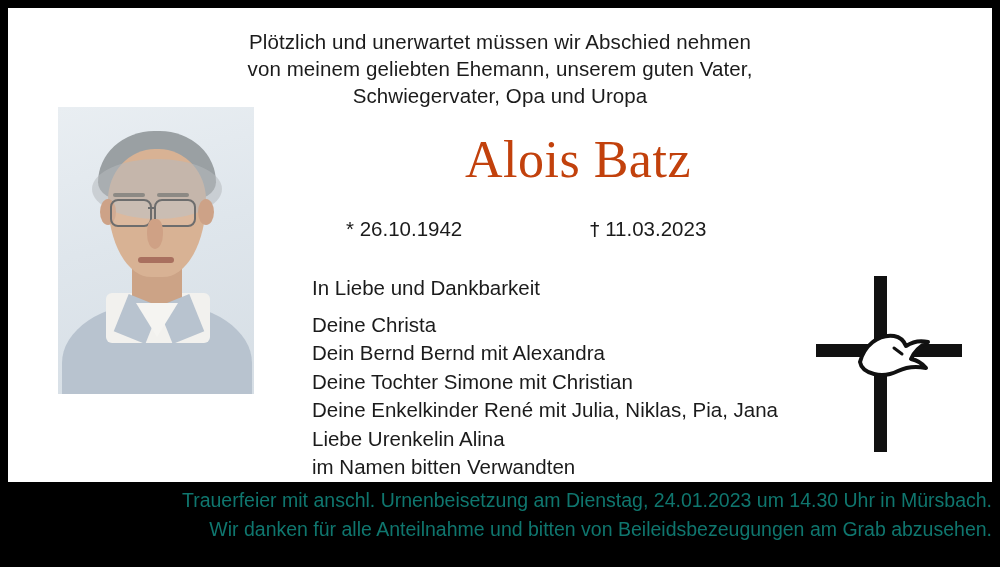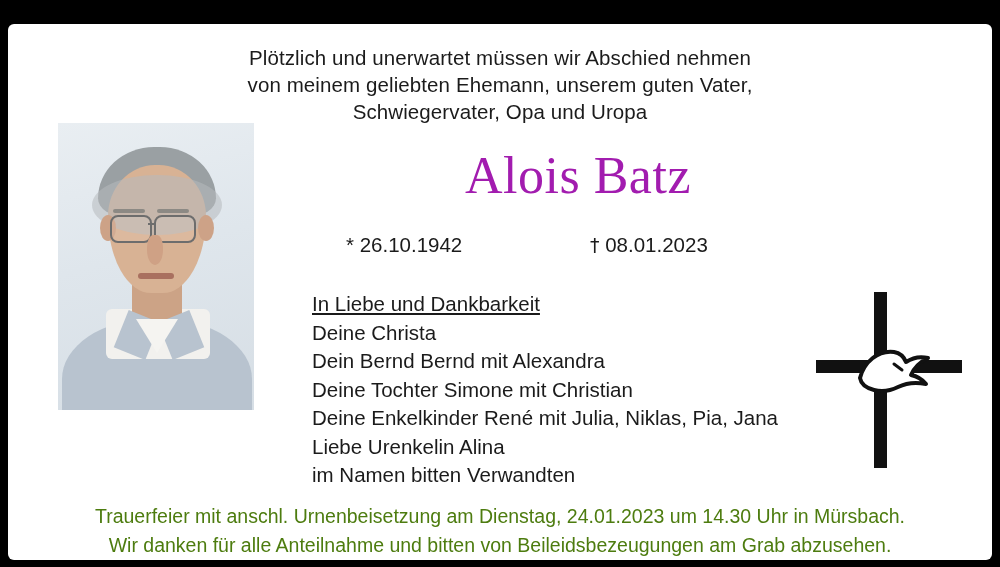--- a/index.html
+++ b/index.html
@@ -9,26 +9,25 @@
   }
   body {
     width: 1000px;
     height: 567px;
     font-family: "Liberation Sans", sans-serif;
     overflow: hidden;
   }
   .obituary {
     position: absolute;
     left: 8px;
-    top: 24px;
+    top: 8px;
     width: 984px;
-    height: 536px;
+    height: 474px;
     background: #ffffff;
     box-sizing: border-box;
-    border-radius: 6px;
   }
   
   .intro {
     position: absolute;
     left: 0;
     top: 20px;
     width: 984px;
     text-align: center;
     color: #1b1b1b;
     font-size: 20.5px;
@@ -198,21 +197,21 @@
   }
   
   .name {
     position: absolute;
     left: 290px;
     top: 122px;
     width: 560px;
     text-align: center;
     font-family: "Liberation Serif", serif;
     font-size: 52px;
-    color: #a21caf;
+    color: #c2410c;
     letter-spacing: 0.5px;
     white-space: nowrap;
   }
   
   .dates {
     position: absolute;
     left: 290px;
     top: 209px;
     width: 560px;
     font-size: 20.5px;
@@ -236,40 +235,40 @@
   
   .mourners {
     position: absolute;
     left: 304px;
     top: 266px;
     font-size: 20.5px;
     line-height: 28.5px;
     color: #1b1b1b;
   }
   .mourners .lead {
-    text-decoration: underline;
+    margin-bottom: 8px;
   }
   
   .cross-symbol {
     position: absolute;
     left: 808px;
     top: 268px;
     width: 146px;
     height: 176px;
   }
   
   .footer {
     position: absolute;
     left: 0;
     top: 478px;
     width: 984px;
-    text-align: center;
+    text-align: right;
     font-size: 19.5px;
     line-height: 29px;
-    color: #4d7c0f;
+    color: #0f766e;
   }
 </style>
 </head>
 <body>
 
 <div class="obituary">
 
   <div class="intro">
     <div>Plötzlich und unerwartet müssen wir Abschied nehmen</div>
     <div>von meinem geliebten Ehemann, unserem guten Vater,</div>
@@ -298,21 +297,21 @@
       <div class="ph-mouth"></div>
     </div>
   </div>
 
   <div class="name">Alois Batz</div>
 
   <div class="dates">
     <span class="date-born">* 26.10.1942</span>
     <span class="date-died">
       <span class="cross-glyph">†</span>
-      <span>08.01.2023</span>
+      <span>11.03.2023</span>
     </span>
   </div>
 
   <div class="mourners">
     <div class="lead">In Liebe und Dankbarkeit</div>
     <div>Deine Christa</div>
     <div>Dein Bernd Bernd mit Alexandra</div>
     <div>Deine Tochter Simone mit Christian</div>
     <div>Deine Enkelkinder René mit Julia, Niklas, Pia, Jana</div>
     <div>Liebe Urenkelin Alina</div>

